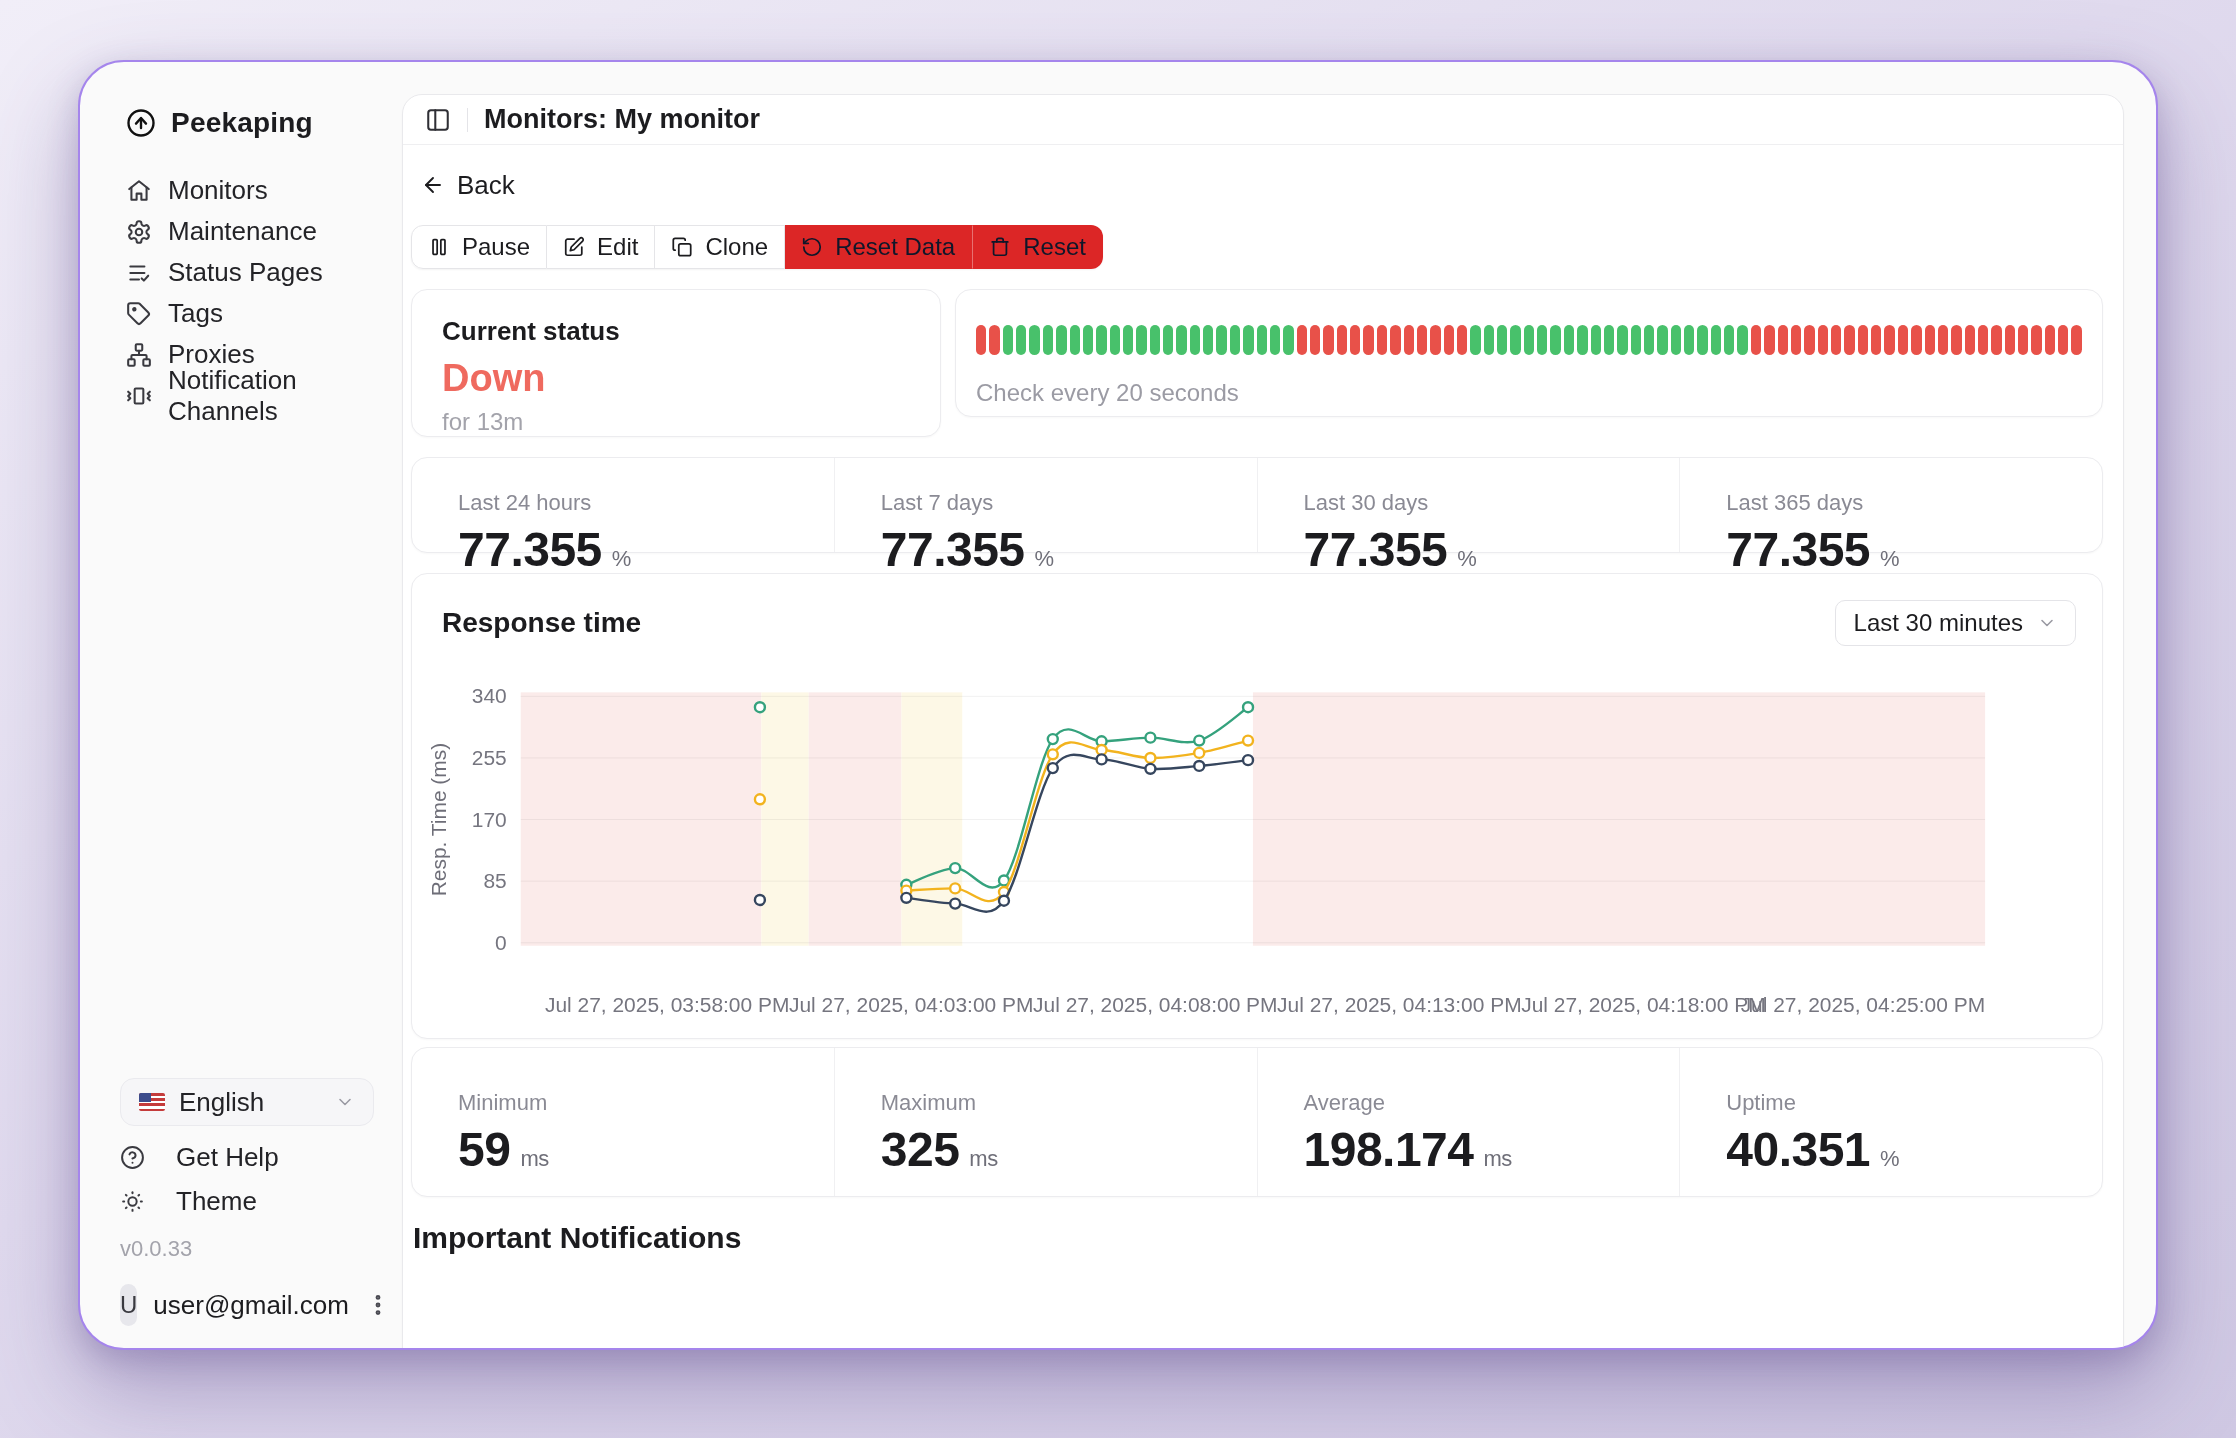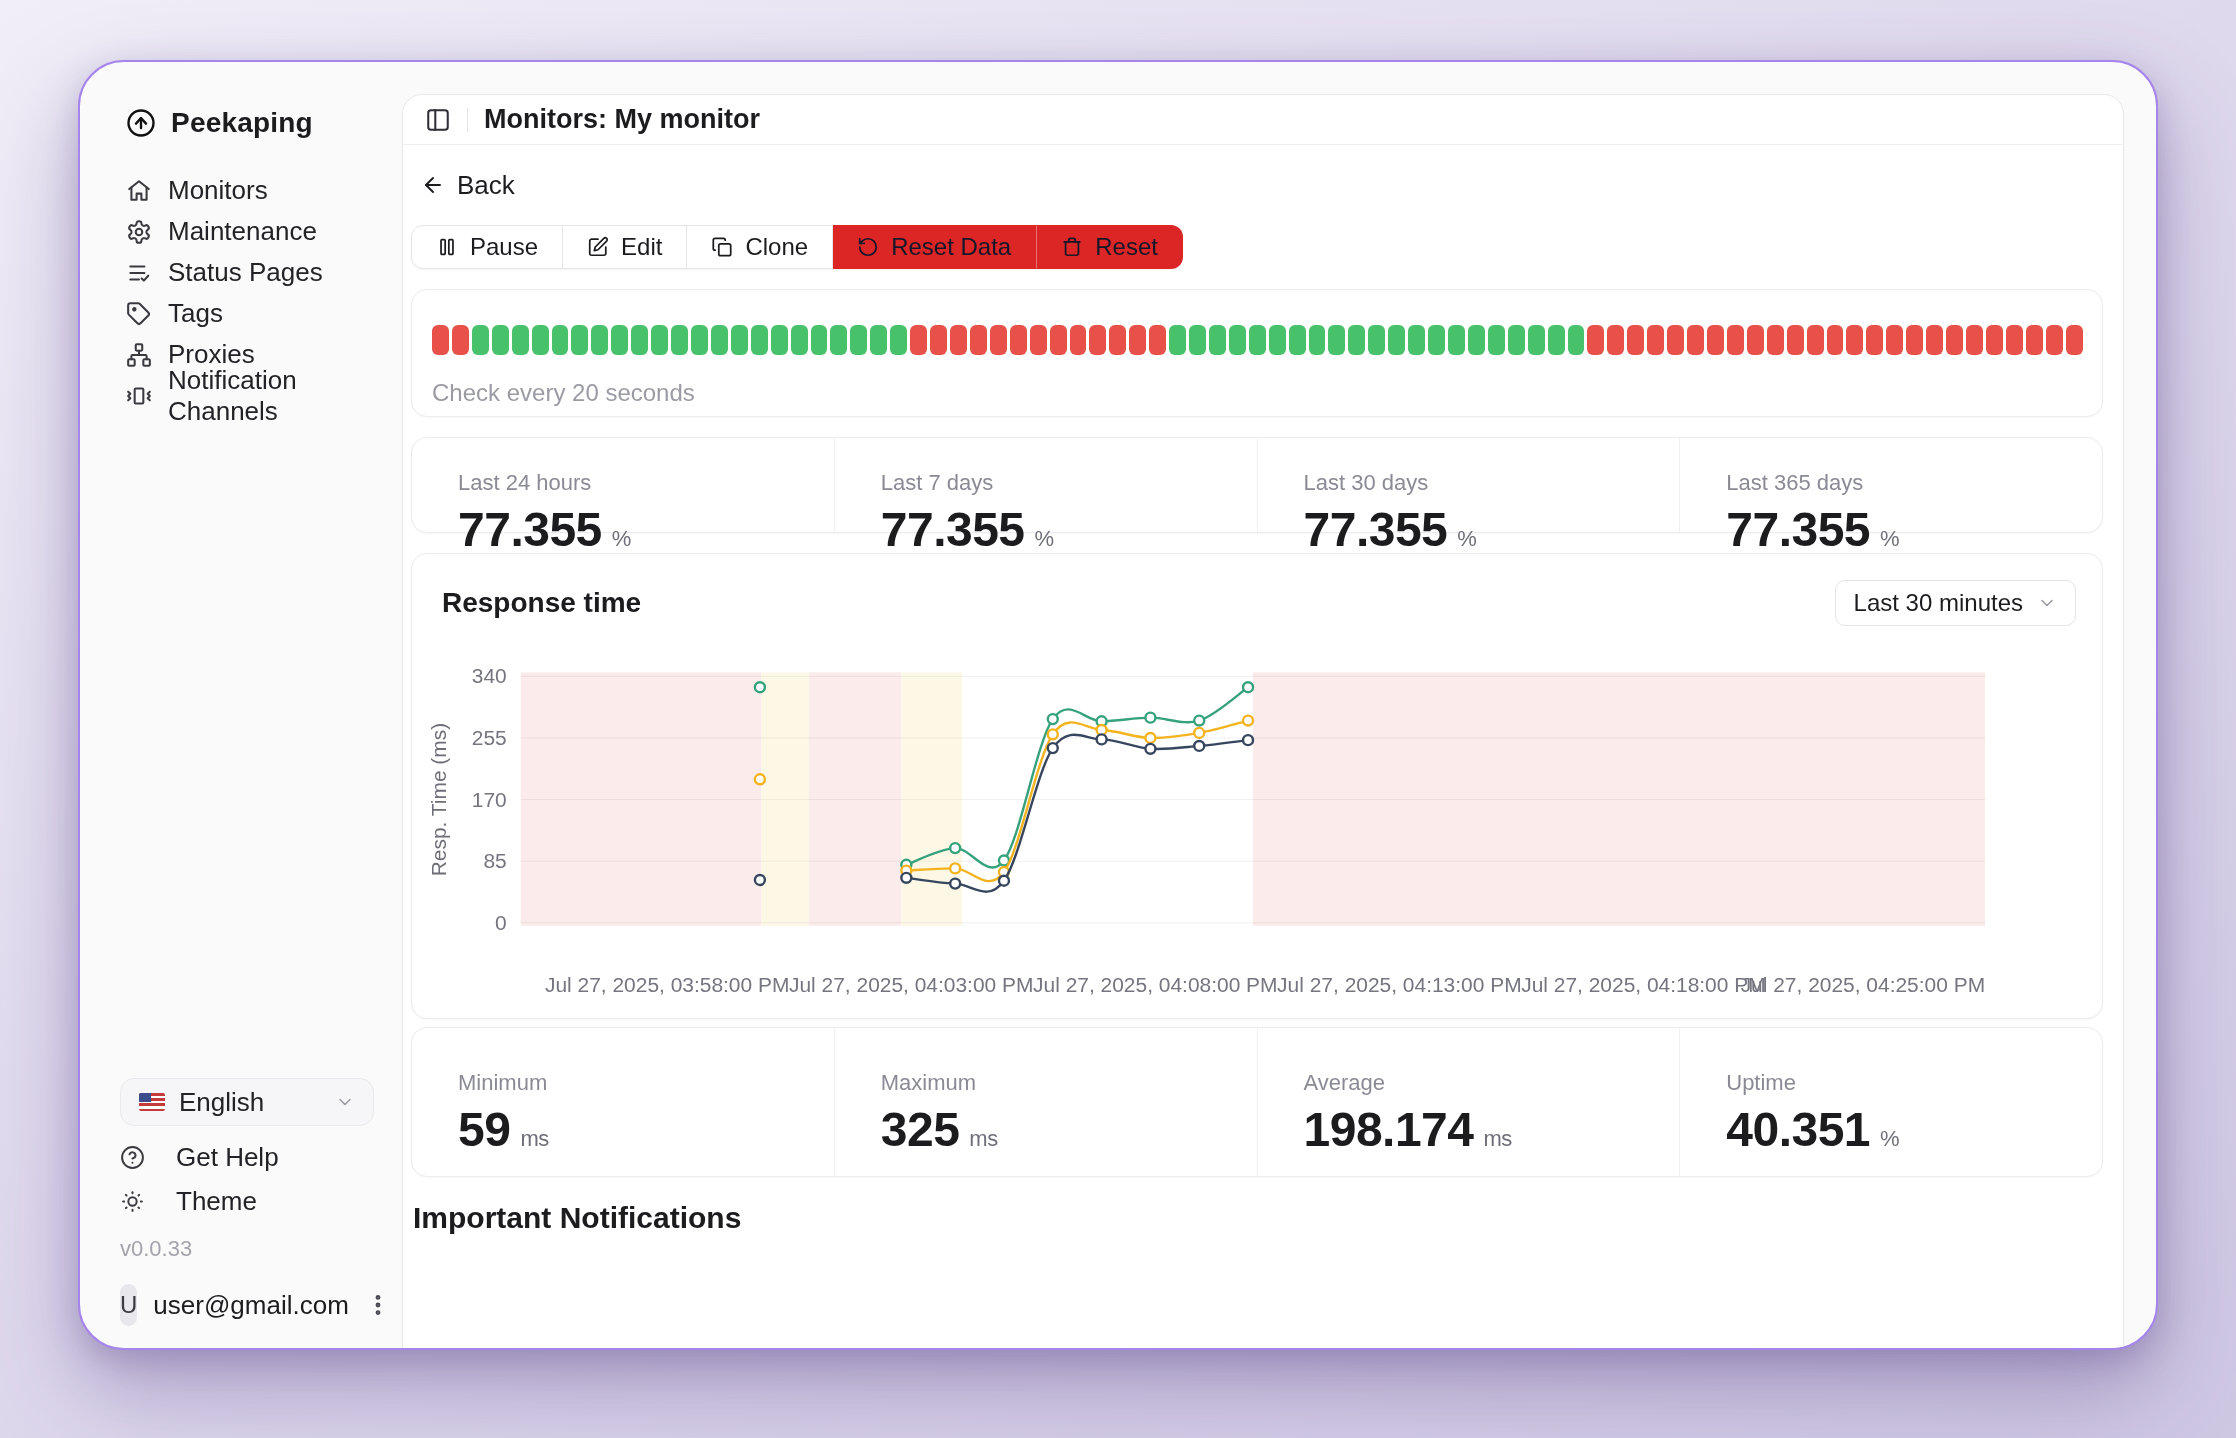--- a/index.html
+++ b/index.html
@@ -48,21 +48,21 @@
   .vsep { width:1px; height:24px; background:#e4e4e8; }
   .page-title { font-size:27px; font-weight:600; }
   .content { padding:24px 20px 0 8px; }
   .back-row { display:flex; align-items:center; gap:12px; padding-left:10px; height:32px;
     font-size:26px; font-weight:500; cursor:pointer; width:max-content; }
   .back-row .icon { width:24px; height:24px; color:#1c1c1f; }
   .subtitle { margin-top:26px; padding-left:18px; font-size:25px; color:#72727c; }
   .subtitle a { color:#3e7bf0; text-decoration:none; margin-left:10px; cursor:pointer; }
   .actions { margin-top:24px; display:flex; width:max-content; border-radius:12px;
     box-shadow:0 1px 2px rgba(0,0,0,.05); }
-  .btn { display:flex; align-items:center; gap:12px; height:44px; padding:0 24px;
+  .btn { display:flex; align-items:center; gap:12px; height:44px; padding:0 16px;
     background:#fff; border:1px solid #e5e5e8; border-left-width:0; font-size:24px;
     font-weight:500; color:#1c1c1f; cursor:pointer; font-family:inherit; }
   .btn:first-child { border-left-width:1px; border-radius:12px 0 0 12px; }
   .btn .icon { width:22px; height:22px; }
   .btn-danger { background:var(--c-danger,#dc2626); border-color:var(--c-danger,#dc2626);
     color:#0f172a; }
   .btn-danger + .btn-danger { border-left:1px solid rgba(255,255,255,.35); }
   .btn:last-child { border-radius:0 12px 12px 0; }
   .card { background:#fff; border:1px solid #ececef; border-radius:16px;
     box-shadow:0 1px 2px rgba(0,0,0,.03); }
@@ -295,20 +295,25 @@
                   <path d="M3.5 6.5h17"></path>
                   <path d="M19 6.5V19a2 2 0 0 1-2 2H7a2 2 0 0 1-2-2V6.5"></path>
                   <path d="M8.5 6.5v-2a2 2 0 0 1 2-2h3a2 2 0 0 1 2 2v2"></path>
                 </svg>
             </span>
             <span>Reset</span>
           </button>
         </div>
 
         <div class="row-cards">
+          <div class="card status-card">
+            <div class="status-title">Current status</div>
+            <div class="status-value" style="color: rgb(239, 106, 95);">Down</div>
+            <div class="status-sub">for 13m</div>
+          </div>
           <div class="card hb-card">
             <div class="hb-bars" id="hb-bars">
                 <div class="hb-bar" style="background: rgb(232, 81, 73);"></div>
                 <div class="hb-bar" style="background: rgb(232, 81, 73);"></div>
                 <div class="hb-bar" style="background: rgb(72, 193, 107);"></div>
                 <div class="hb-bar" style="background: rgb(72, 193, 107);"></div>
                 <div class="hb-bar" style="background: rgb(72, 193, 107);"></div>
                 <div class="hb-bar" style="background: rgb(72, 193, 107);"></div>
                 <div class="hb-bar" style="background: rgb(72, 193, 107);"></div>
                 <div class="hb-bar" style="background: rgb(72, 193, 107);"></div>

